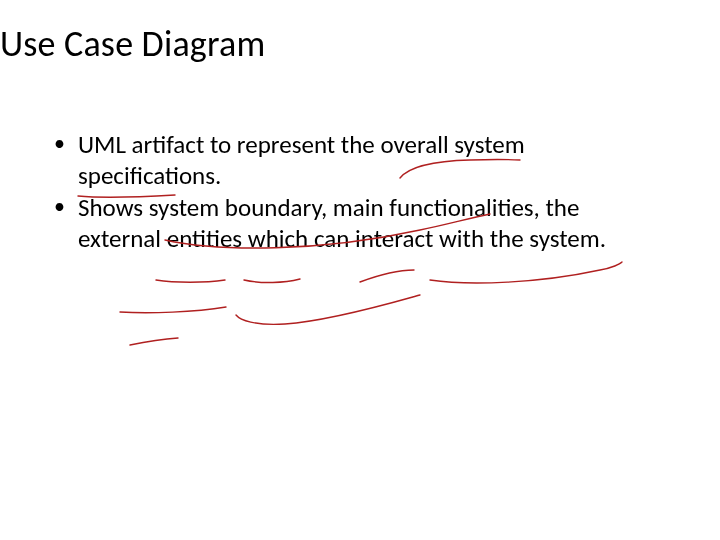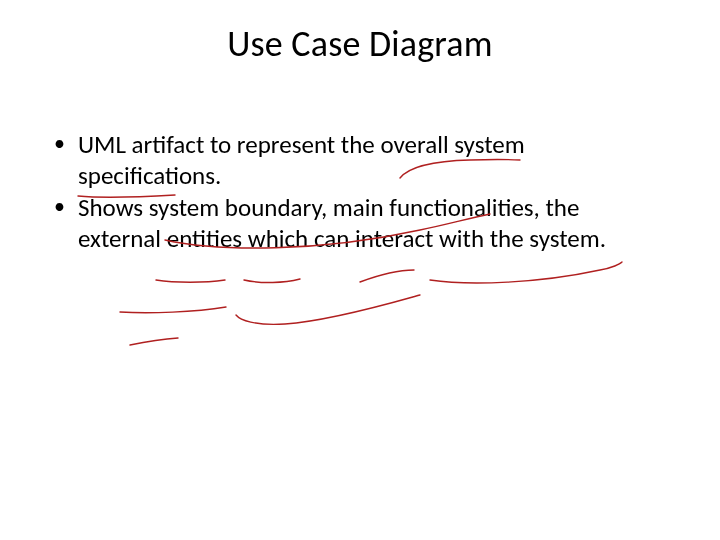--- a/index.html
+++ b/index.html
@@ -17,21 +17,21 @@
     width: 720px;
     height: 540px;
     position: relative;
     box-sizing: border-box;
   }
   .title {
     position: absolute;
     top: 22px;
     left: 0;
     right: 0;
-    text-align: center;
+    text-align: left;
     font-size: 36px;
     font-weight: 400;
     letter-spacing: 0.2px;
   }
   .body {
     position: absolute;
     top: 130px;
     left: 52px;
     right: 60px;
   }

